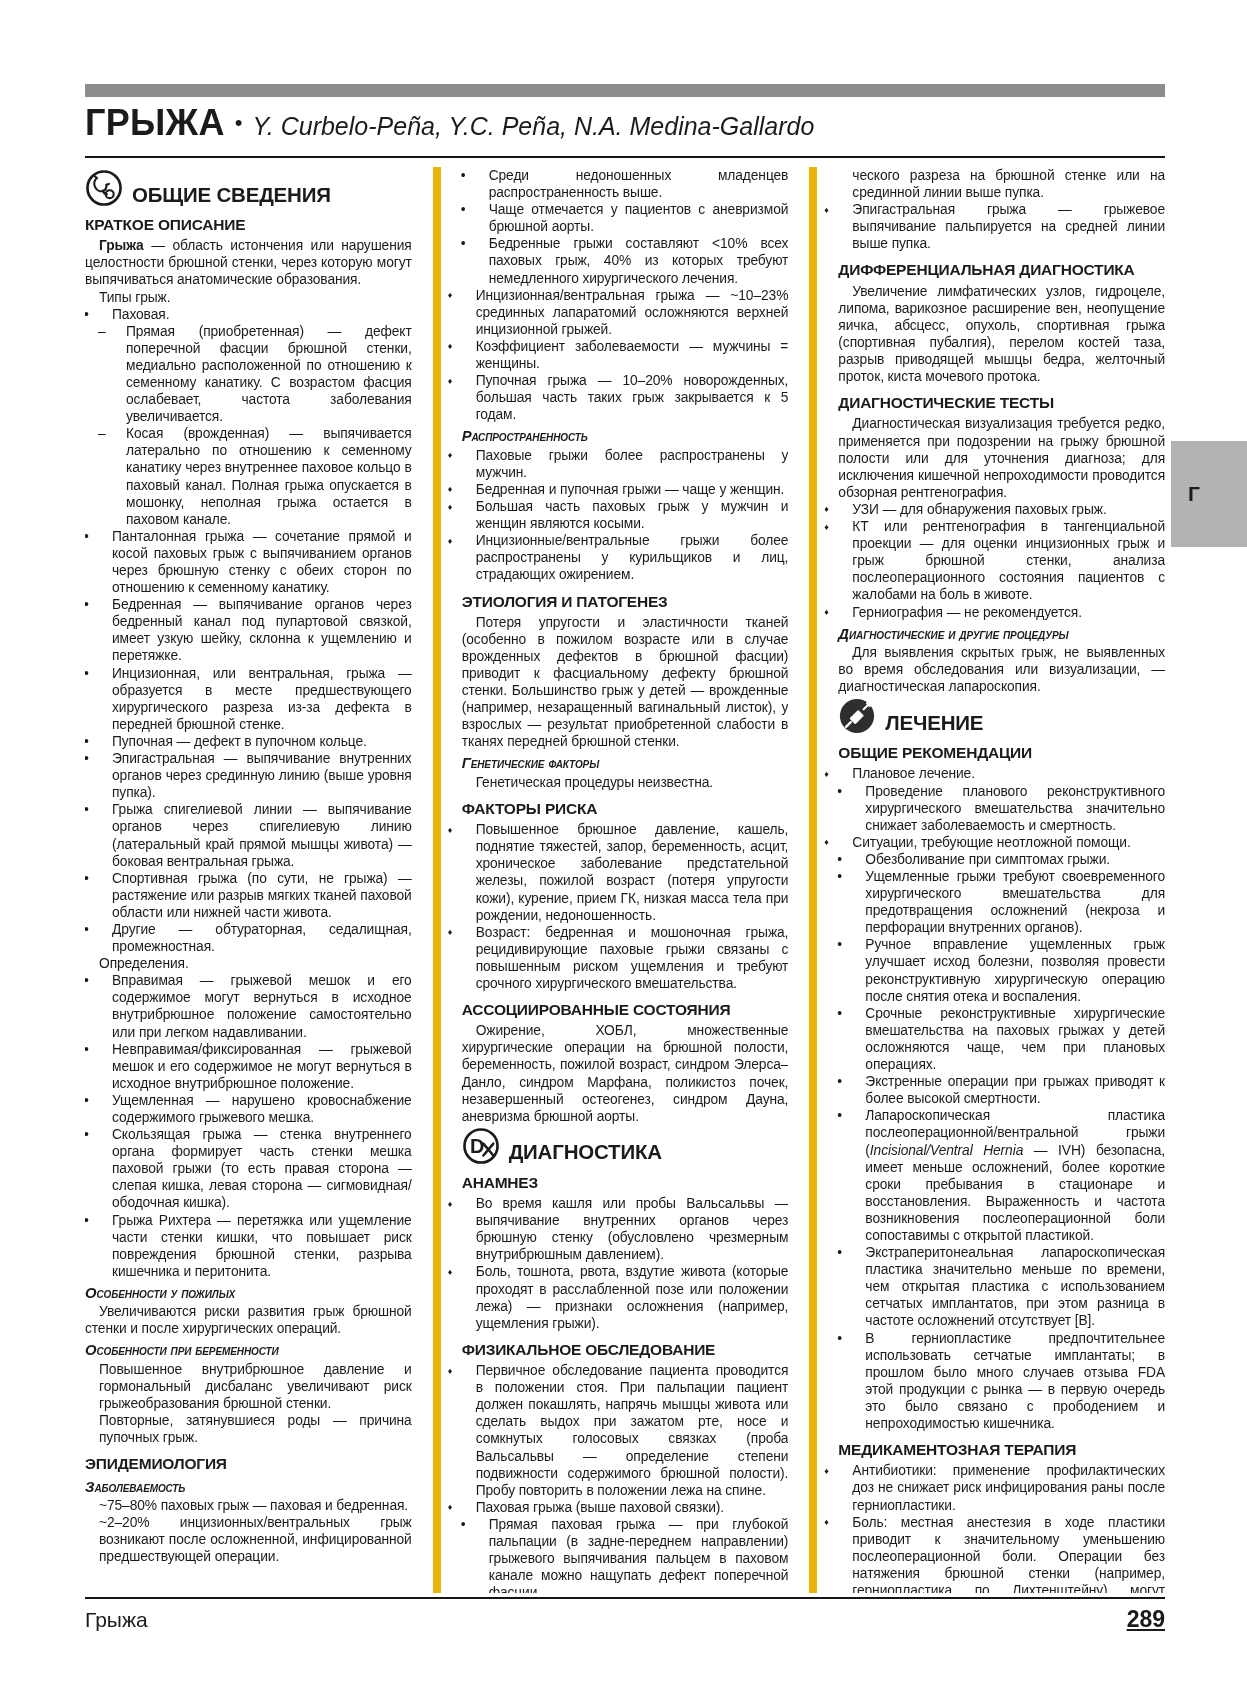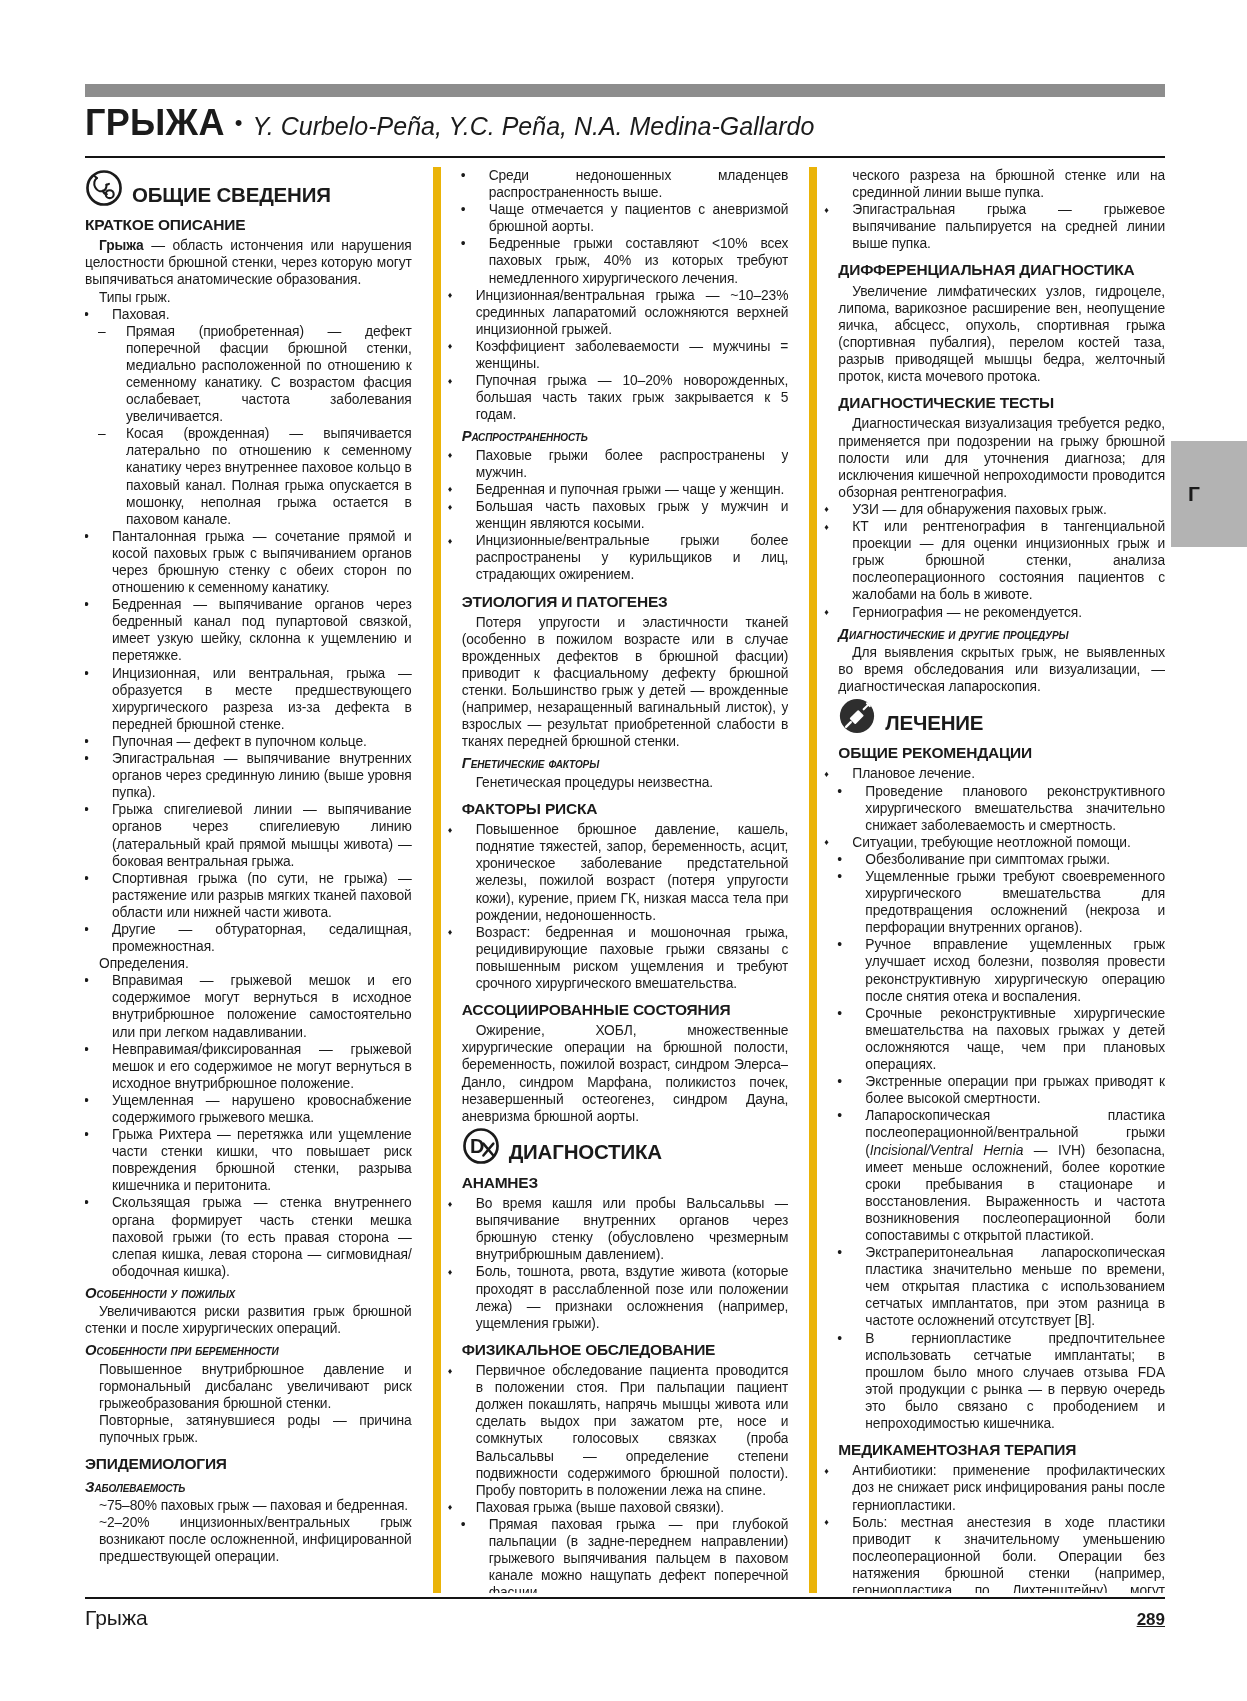--- a/index.html
+++ b/index.html
@@ -27,21 +27,21 @@
   .icon-header{display:flex;align-items:flex-end;gap:9px;margin:2px 0 8px;}
   .icon-header-text{font-weight:bold;font-size:20.5px;letter-spacing:-0.2px;}
   .icon{width:38px;height:38px;flex:none;}
   .b{font-weight:bold;}
   .i{font-style:italic;}
   .side-tab{position:absolute;right:0;top:441px;width:76px;height:106px;background:#b3b3b3;display:flex;align-items:center;}
   .side-tab span{font-weight:bold;font-size:21px;margin-left:17px;color:#1b1b1b;}
   .footer-rule{position:absolute;left:85px;top:1597px;width:1080px;height:2px;background:#141414;}
   .footer{position:absolute;left:85px;top:1606px;width:1080px;display:flex;justify-content:space-between;align-items:baseline;}
   .footer .left{font-size:21px;}
-  .footer .pagenum{font-size:17px;font-weight:bold;text-decoration:underline;}
+  .footer .pagenum{font-size:23px;font-weight:bold;text-decoration:underline;}
 </style>
 </head>
 <body>
 
 <div class="page">
   <div class="top-bar"></div>
   <div class="header">
     <span class="title">ГРЫЖА</span><span class="dot">•</span><span class="authors">Y. Curbelo-Peña, Y.C. Peña, N.A. Medina-Gallardo</span>
   </div>
   <div class="header-rule"></div>
@@ -69,22 +69,22 @@
         <div class="li lvl1"><span class="m">•</span><span>Инцизионная, или вентральная, грыжа — образуется в месте предшествующего хирургического разреза из-за дефекта в передней брюшной стенке.</span></div>
         <div class="li lvl1"><span class="m">•</span><span>Пупочная — дефект в пупочном кольце.</span></div>
         <div class="li lvl1"><span class="m">•</span><span>Эпигастральная — выпячивание внутренних органов через срединную линию (выше уровня пупка).</span></div>
         <div class="li lvl1"><span class="m">•</span><span>Грыжа спигелиевой линии — выпячивание органов через спигелиевую линию (латеральный край прямой мышцы живота) — боковая вентральная грыжа.</span></div>
         <div class="li lvl1"><span class="m">•</span><span>Спортивная грыжа (по сути, не грыжа) — растяжение или разрыв мягких тканей паховой области или нижней части живота.</span></div>
         <div class="li lvl1"><span class="m">•</span><span>Другие — обтураторная, седалищная, промежностная.</span></div>
         <div class="li lvl0"><span class="m dia">♦</span><span>Определения.</span></div>
         <div class="li lvl1"><span class="m">•</span><span>Вправимая — грыжевой мешок и его содержимое могут вернуться в исходное внутрибрюшное положение самостоятельно или при легком надавливании.</span></div>
         <div class="li lvl1"><span class="m">•</span><span>Невправимая/фиксированная — грыжевой мешок и его содержимое не могут вернуться в исходное внутрибрюшное положение.</span></div>
         <div class="li lvl1"><span class="m">•</span><span>Ущемленная — нарушено кровоснабжение содержимого грыжевого мешка.</span></div>
+        <div class="li lvl1"><span class="m">•</span><span>Скользящая грыжа — стенка внутреннего органа формирует часть стенки мешка паховой грыжи (то есть правая сторона — слепая кишка, левая сторона — сигмовидная/ободочная кишка).</span></div>
         <div class="li lvl1"><span class="m">•</span><span>Грыжа Рихтера — перетяжка или ущемление части стенки кишки, что повышает риск повреждения брюшной стенки, разрыва кишечника и перитонита.</span></div>
-        <div class="li lvl1"><span class="m">•</span><span>Скользящая грыжа — стенка внутреннего органа формирует часть стенки мешка паховой грыжи (то есть правая сторона — слепая кишка, левая сторона — сигмовидная/ободочная кишка).</span></div>
         <div class="h2">Особенности у пожилых</div>
         <div class="p indent">Увеличиваются риски развития грыж брюшной стенки и после хирургических операций.</div>
         <div class="h2">Особенности при беременности</div>
         <div class="li lvl0"><span class="m dia">♦</span><span>Повышенное внутрибрюшное давление и гормональный дисбаланс увеличивают риск грыжеобразования брюшной стенки.</span></div>
         <div class="li lvl0"><span class="m dia">♦</span><span>Повторные, затянувшиеся роды — причина пупочных грыж.</span></div>
         <div class="h1">ЭПИДЕМИОЛОГИЯ</div>
         <div class="h2">Заболеваемость</div>
         <div class="li lvl0"><span class="m dia">♦</span><span>~75–80% паховых грыж — паховая и бедренная.</span></div>
         <div class="li lvl0"><span class="m dia">♦</span><span>~2–20% инцизионных/вентральных грыж возникают после осложненной, инфицированной предшествующей операции.</span></div>
       </div>

